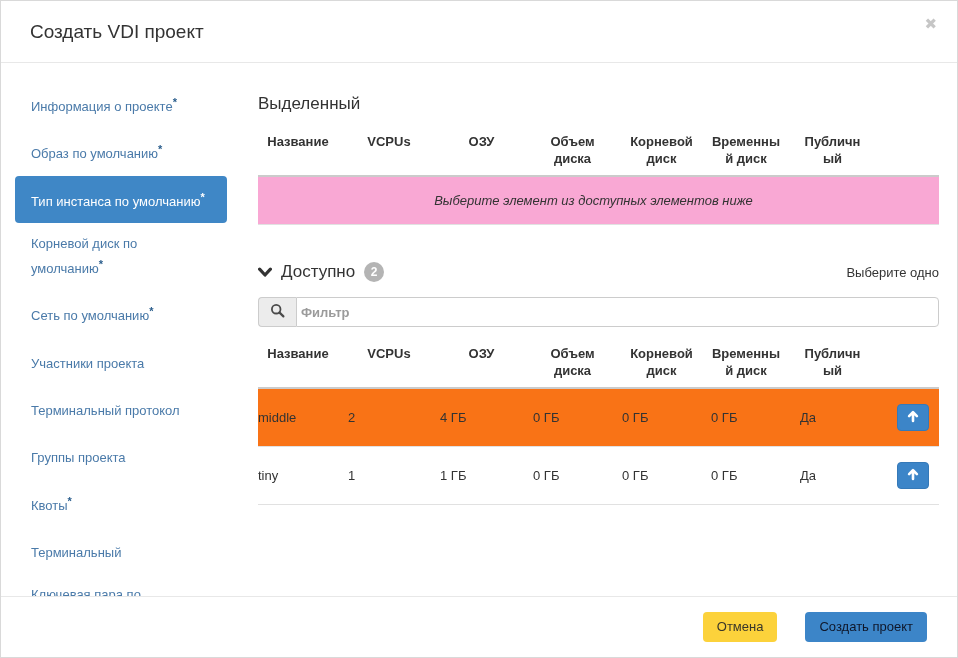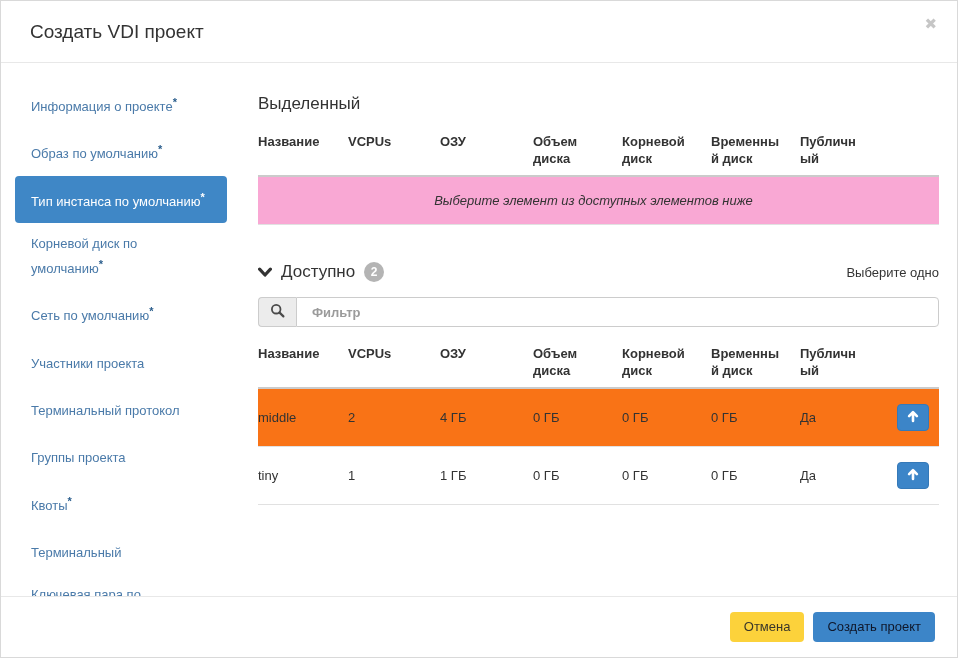--- a/index.html
+++ b/index.html
@@ -61,21 +61,21 @@
   }
   table.tt th {
     text-align: left; font-weight: bold; color: #333;
     padding: 8px 10px 8px 0; vertical-align: top;
     line-height: 17px; border-bottom: 2px solid #cbcbcb;
   }
   table.tt td {
     padding: 15px 10px 15px 0; line-height: 17px; color: #333;
     border-bottom: 1px solid #e1e1e1;
   }
-  .th-label { display: block; }
+  .th-label { display: block; text-align: center; }
   th.col-ephemeral .th-label { max-width: 70px; word-break: break-all; }
   th.col-public .th-label { max-width: 65px; word-break: break-all; }
   td.empty-cell {
     background: #f9a8d4; font-style: italic; text-align: center;
     padding: 9px 10px; color: #464646;
   }
   tr.striped td { background: #f97316; margin-top: 30px; }
   td.action-cell { text-align: right; padding: 10px 0; }
   .up-btn {
     width: 32px; height: 27px; border: 1px solid #3579b8; border-radius: 4px;
@@ -86,30 +86,30 @@
   
   .filter-group { display: flex; height: 30px; margin-top: 14px; }
   .filter-addon {
     flex: none; width: 38px; background: #ececec;
     border: 1px solid #cccccc; border-right: none;
     border-radius: 4px 0 0 4px;
     display: flex; align-items: center; justify-content: center;
   }
   .filter-input {
     flex: 1; border: 1px solid #cccccc; border-radius: 0 4px 4px 0;
-    padding: 0 15px; font-size: 13px; font-weight: 600; color: #333;
+    padding: 0 4px; font-size: 13px; font-weight: 600; color: #333;
     font-family: inherit; outline: none;
   }
   .filter-input::placeholder { color: #9b9b9b; font-weight: 600; }
 
   
   .modal-footer {
     flex: none; height: 61px; border-top: 1px solid #e8e8e8;
     display: flex; align-items: center; justify-content: flex-end;
-    padding: 0 22px; gap: 9px;
+    padding: 0 30px; gap: 28px;
   }
   .btn {
     border: none; border-radius: 4px; font-size: 13px; font-family: inherit;
     padding: 7px 14px; cursor: pointer; line-height: 16px;
   }
   .btn-cancel { background: #fcd23b; color: #39362a; }
   .btn-submit { background: #3c85c8; color: #0f172a; }
 </style>
 </head>
 <body>

